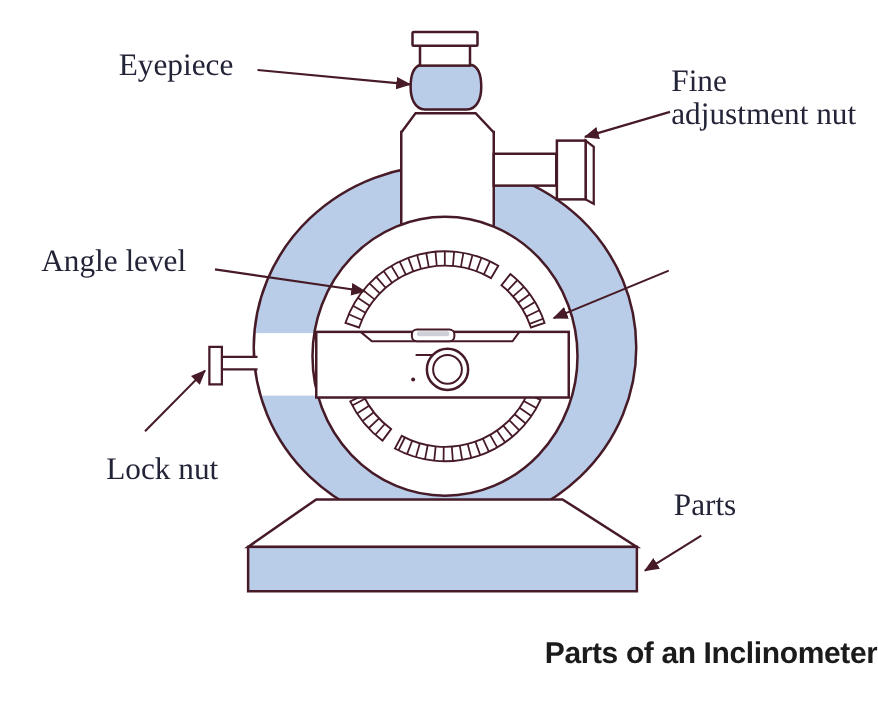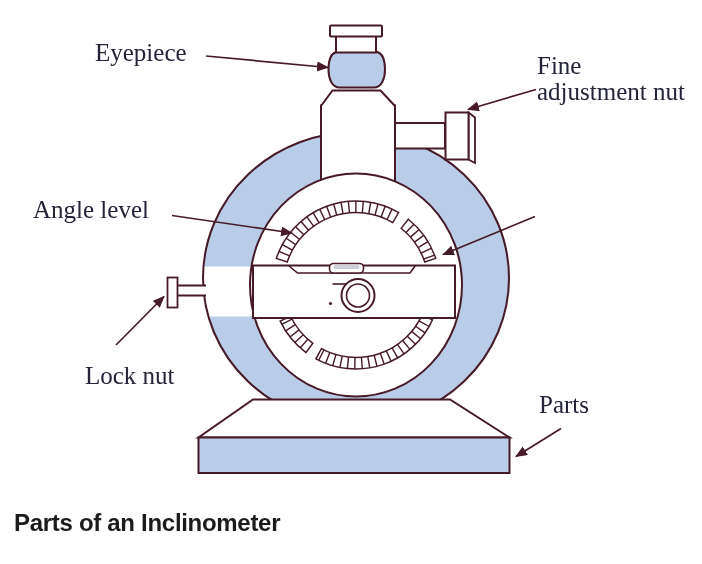--- a/index.html
+++ b/index.html
@@ -15,21 +15,21 @@
   .fill-blue{fill:var(--blue);}
   .fill-white{fill:#ffffff;}
   .ln{stroke:var(--ink);fill:none;}
   .w2{stroke-width:2;}
   .w16{stroke-width:1.6;}
   .wfill{fill:#ffffff;stroke:var(--ink);}
   .band{fill:none;stroke:var(--ink);stroke-width:1.5;}
   .tick{stroke:var(--ink);stroke-width:1.4;}
   .arrow{stroke:var(--ink);stroke-width:1.7;fill:none;}
   .lbl{position:absolute;color:var(--label);font-size:25px;line-height:26px;white-space:nowrap;}
-  #title{position:absolute;left:0;top:509px;width:702px;text-align:left;text-indent:14px;
+  #title{position:absolute;left:0;top:509px;width:702px;text-align:right;text-indent:14px;
          font-family:"Liberation Sans", sans-serif;font-weight:bold;font-size:24px;
          letter-spacing:-0.3px;color:var(--title);}
 </style>
 </head>
 <body>
 
 <div id="stage">
 
   <svg width="702" height="564" viewBox="0 0 702 564">
     <defs>

